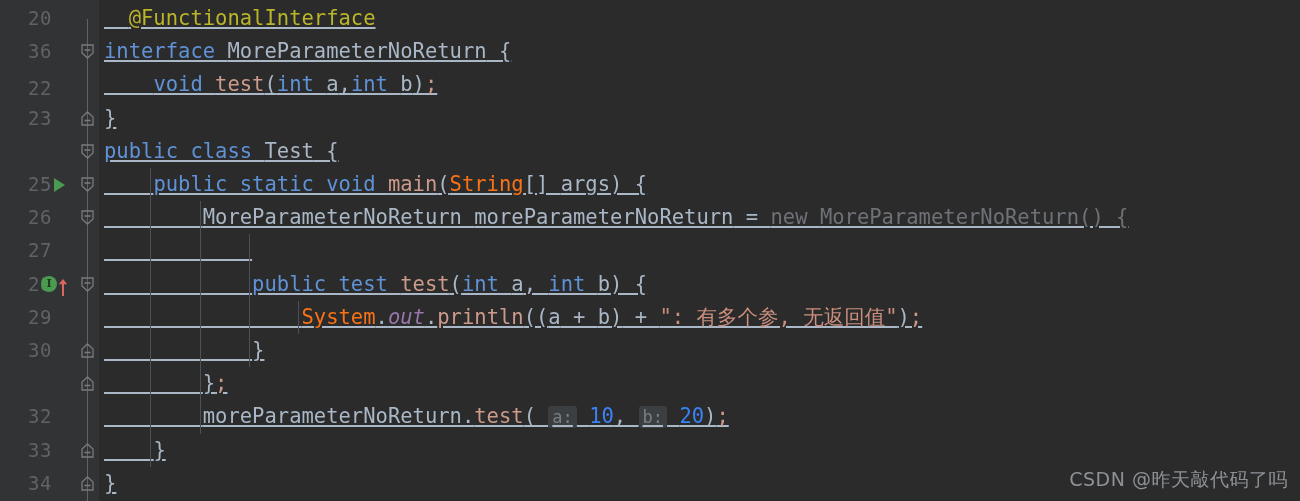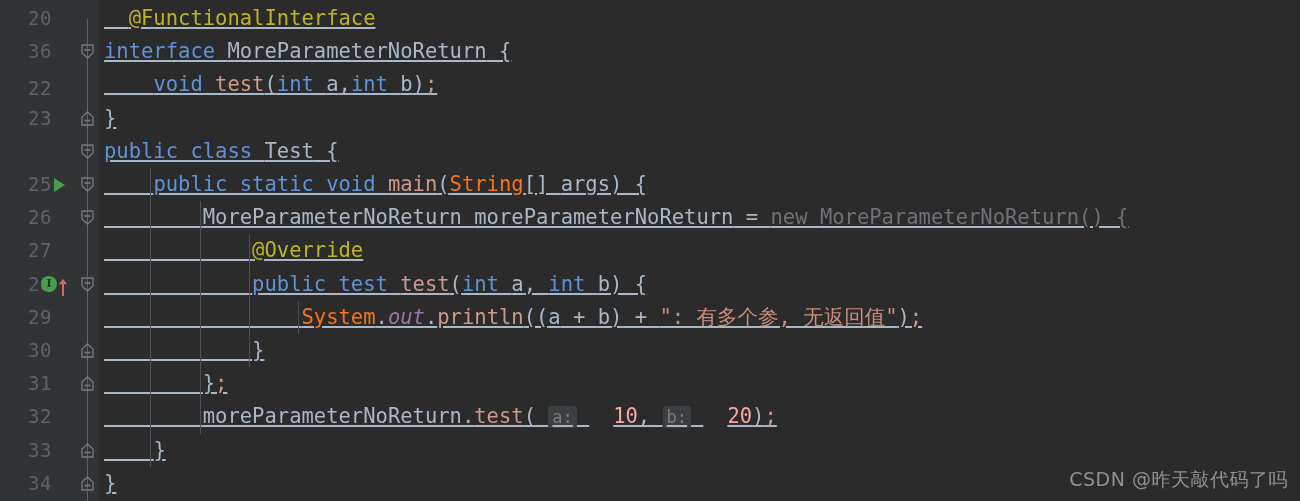--- a/index.html
+++ b/index.html
@@ -161,21 +161,21 @@
     position: absolute;
     width: 1px;
     background: #4b5059;
   }
 
   
   .kw   { color: #5f92d6; }
   .ident{ color: #a9b7c6; }
   .type { color: #f97316; }
   .fn   { color: #cc9a8a; }
-  .num  { color: #fca5a5; margin-left: 24px; }
+  .num  { color: #3b82f6; }
   .str  { color: #cc8f7d; }
   .anno { color: #bbb529; }
   .punct{ color: #a9b7c6; }
   .semi { color: #cc9a8a; }
   .dim  { color: #6e7277; }
   .field{ color: #9876aa; font-style: italic; }
   .op   { color: #a9b7c6; }
 
   .hint {
     background: #3c3f41;
@@ -238,23 +238,20 @@
               <line x1="5" y1="18" x2="5" y2="5" stroke="#d9695f" stroke-width="2"></line>
               <path d="M5 1 L9.2 6.2 H0.8 Z" fill="#d9695f"></path>
             </svg></div>
         </div>
       </div>
       <div class="row" style="top: 300.8px; padding-left: 12px;">
         <div class="lineno">29</div>
       </div>
       <div class="row" style="top: 334px;">
         <div class="lineno">30</div>
-      </div>
-      <div class="row" style="top: 367.2px;">
-        <div class="lineno">31</div>
       </div>
       <div class="row" style="top: 400.4px;">
         <div class="lineno">32</div>
       </div>
       <div class="row" style="top: 433.6px;">
         <div class="lineno">33</div>
       </div>
       <div class="row" style="top: 466.8px;">
         <div class="lineno">34</div>
       </div>
@@ -306,21 +303,21 @@
       <div class="code-row" style="top: 2px;"><span class="punct">  </span><span class="anno">@FunctionalInterface</span></div>
       <div class="code-row" style="top: 35.2px;"><span class="kw">interface </span><span class="ident">MoreParameterNoReturn</span><span class="punct"> {</span></div>
       <div class="code-row" style="top: 68.4px;"><span class="punct">    </span><span class="kw">void </span><span class="fn">test</span><span class="punct">(</span><span class="kw">int </span><span class="ident">a</span><span class="punct">,</span><span class="kw">int </span><span class="ident">b</span><span class="punct">)</span><span class="semi">;</span></div>
       <div class="code-row" style="top: 101.6px;"><span class="punct">}</span></div>
       <div class="code-row" style="top: 134.8px;"><span class="kw">public class </span><span class="ident">Test</span><span class="punct"> {</span></div>
       <div class="code-row" style="top: 168px;"><span class="punct">    </span><span class="kw">public static void </span><span class="fn">main</span><span class="punct">(</span><span class="type">String</span><span class="punct">[] </span><span class="ident">args</span><span class="punct">) {</span></div>
       <div class="indent-guide" style="left: 50.32px; top: 168px; height: 33.2px;"></div>
       <div class="code-row" style="top: 201.2px;"><span class="punct">        </span><span class="ident">MoreParameterNoReturn </span><span class="ident">moreParameterNoReturn</span><span class="op"> = </span><span class="dim">new </span><span class="dim">MoreParameterNoReturn() {</span></div>
       <div class="indent-guide" style="left: 50.32px; top: 201.2px; height: 33.2px;"></div>
       <div class="indent-guide" style="left: 99.64px; top: 201.2px; height: 33.2px;"></div>
-      <div class="code-row" style="top: 234.4px;"><span class="punct">            </span><span class="anno">@Override</span></div>
+      <div class="code-row" style="top: 234.4px;"><span class="punct">            </span></div>
       <div class="indent-guide" style="left: 50.32px; top: 234.4px; height: 33.2px;"></div>
       <div class="indent-guide" style="left: 99.64px; top: 234.4px; height: 33.2px;"></div>
       <div class="indent-guide" style="left: 148.96px; top: 234.4px; height: 33.2px;"></div>
       <div class="code-row" style="top: 267.6px;"><span class="punct">            </span><span class="kw">public test </span><span class="fn">test</span><span class="punct">(</span><span class="kw">int </span><span class="ident">a</span><span class="punct">, </span><span class="kw">int </span><span class="ident">b</span><span class="punct">) {</span></div>
       <div class="indent-guide" style="left: 50.32px; top: 267.6px; height: 33.2px;"></div>
       <div class="indent-guide" style="left: 99.64px; top: 267.6px; height: 33.2px;"></div>
       <div class="indent-guide" style="left: 148.96px; top: 267.6px; height: 33.2px;"></div>
       <div class="code-row" style="top: 300.8px;"><span class="punct">                </span><span class="type">System</span><span class="punct">.</span><span class="field">out</span><span class="punct">.</span><span class="fn">println</span><span class="punct">((</span><span class="ident">a</span><span class="op"> + </span><span class="ident">b</span><span class="punct">)</span><span class="op"> + </span><span class="str">": 有多个参, 无返回值"</span><span class="punct">)</span><span class="semi">;</span></div>
       <div class="indent-guide" style="left: 50.32px; top: 300.8px; height: 33.2px;"></div>
       <div class="indent-guide" style="left: 99.64px; top: 300.8px; height: 33.2px;"></div>

